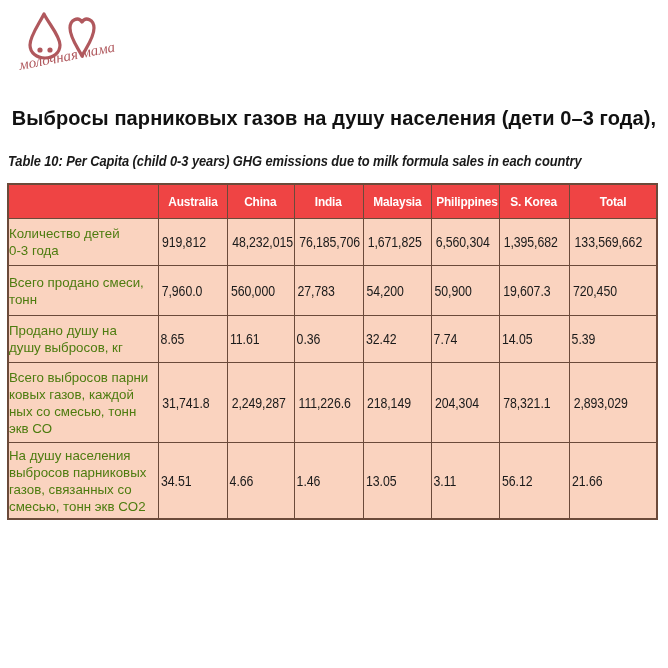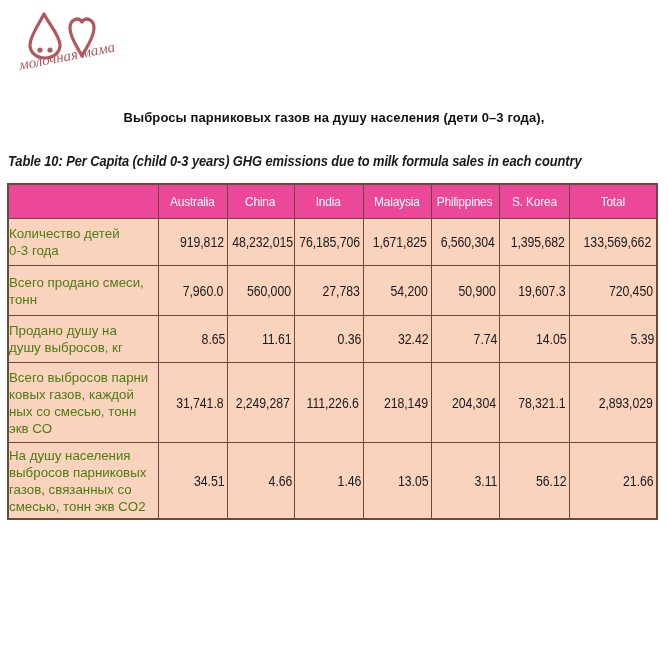--- a/index.html
+++ b/index.html
@@ -28,21 +28,21 @@
   
   .title-block {
     position: absolute;
     left: 0;
     top: 108px;
     width: 668px;
     text-align: center;
   }
   .title-line {
     font-family: "Liberation Sans", sans-serif;
-    font-size: 13px;
+    font-size: 20px;
     font-weight: bold;
     color: #111111;
     line-height: 20px;
     letter-spacing: 0.1px;
   }
 
   .caption {
     position: absolute;
     left: 8px;
     top: 152px;
@@ -72,26 +72,26 @@
     border: 2px solid #6b4a3a;
   }
   table.ghg td, table.ghg th {
     border: 1.5px solid #6b4a3a;
     padding: 0;
     vertical-align: middle;
   }
 
   
   tr.head-row th {
-    background: #ec4899;
+    background: #ef4444;
     height: 33px;
     color: #ffffff;
     font-family: "Liberation Sans", sans-serif;
     font-size: 13.5px;
-    font-weight: normal;
+    font-weight: bold;
     text-align: center;
     letter-spacing: -0.2px;
   }
   tr.head-row th .hlabel {
     display: inline-block;
     transform: scaleX(0.88);
     transform-origin: center;
     white-space: nowrap;
   }
   th.corner-cell { background: #f4793a; }
@@ -104,21 +104,21 @@
     font-size: 13.3px;
     line-height: 17px;
     text-align: left;
     padding: 4px 4px 4px 7px;
   }
   td.val-cell {
     background: #fad3bf;
     color: #1a1a1a;
     font-family: "Liberation Sans", sans-serif;
     font-size: 14px;
-    text-align: right;
+    text-align: left;
     letter-spacing: -0.1px;
   }
   td.val-cell .v {
     display: inline-block;
     transform: scaleX(0.88);
     transform-origin: center;
     white-space: nowrap;
   }
 
   .r1 td { height: 46px; }

